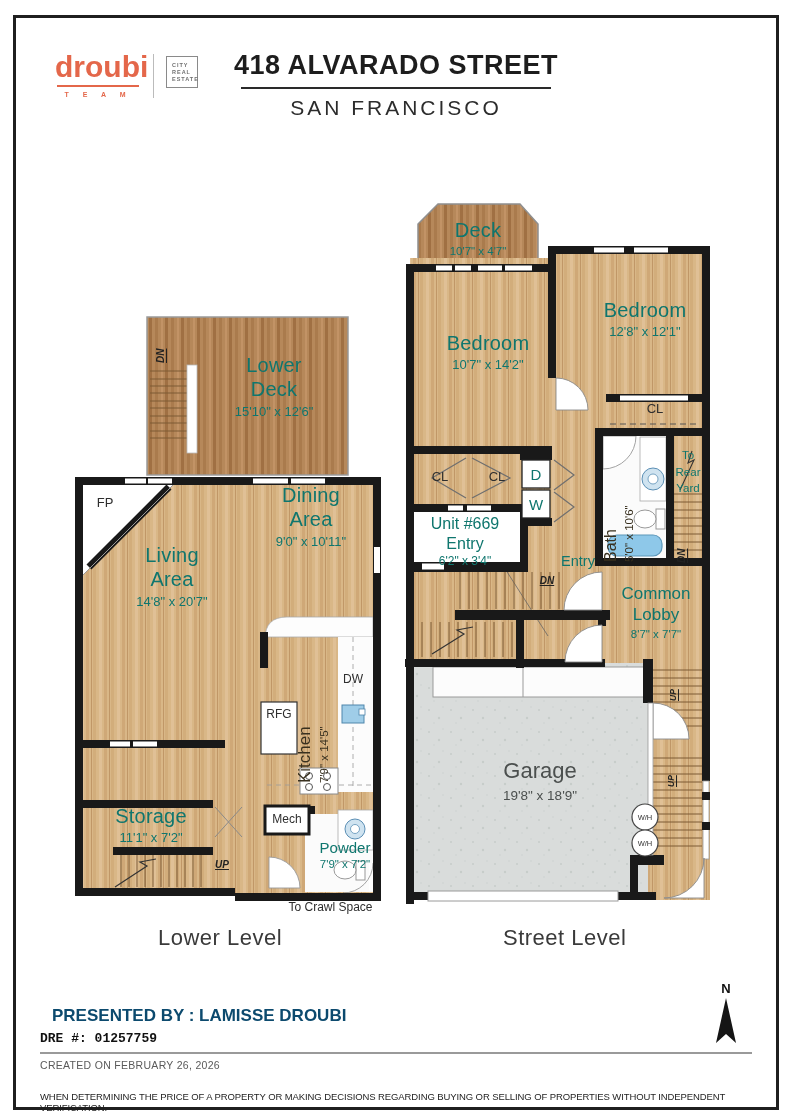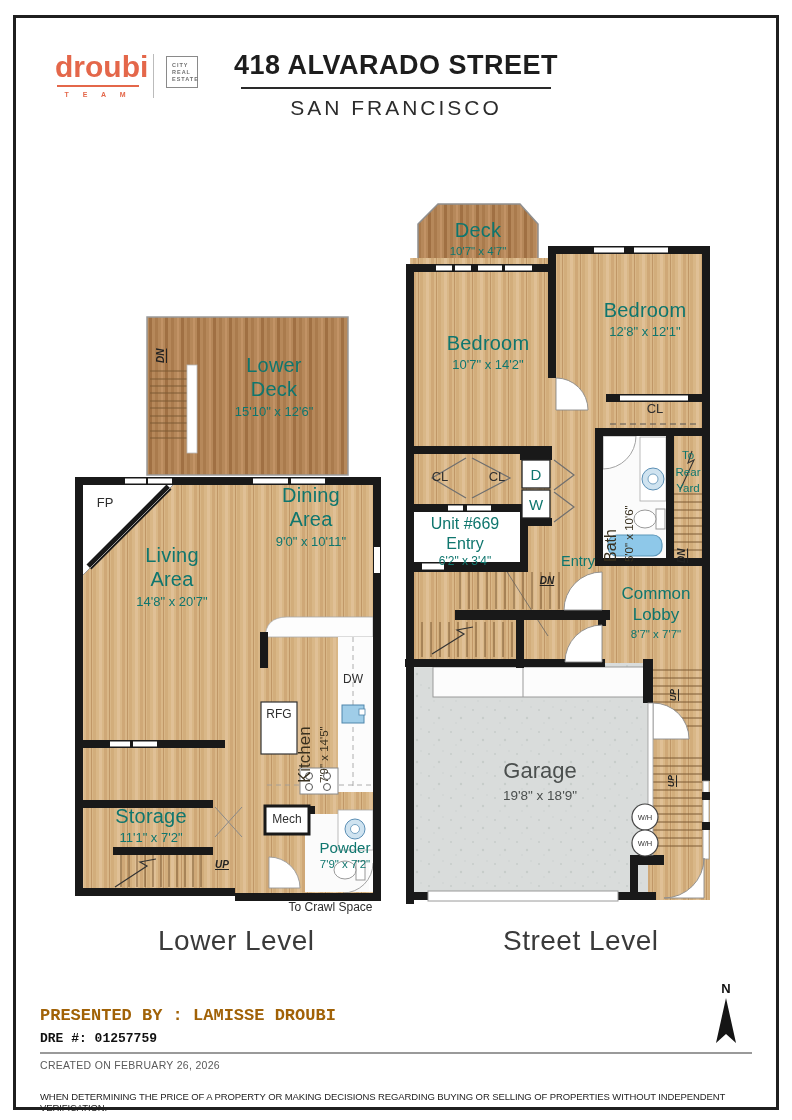--- a/index.html
+++ b/index.html
@@ -31,23 +31,23 @@
   .dim{font-size:13px;margin-top:2px;}
   .dim-sm{font-size:11.5px;}
   .tag{font-size:13px;color:#2e2e2e;}
   .tag-sm{font-size:12px;color:#2e2e2e;}
   .wh{font-size:7.5px;color:#333;}
   .it{font-style:italic;font-weight:bold;font-size:10px;color:#222;text-decoration:underline;}
   .vert{writing-mode:vertical-rl;transform:rotate(180deg);}
   .vpair{position:absolute;display:flex;gap:3px;}
   .vpair .vn{writing-mode:vertical-rl;transform:rotate(180deg);font-size:17px;color:#38301f;}
   .vpair .vd{writing-mode:vertical-rl;transform:rotate(180deg);font-size:11.5px;color:#38301f;}
-  .lvl{position:absolute;font-size:28px;color:#3a3a3a;letter-spacing:.5px;}
+  .lvl{position:absolute;font-size:22px;color:#3a3a3a;letter-spacing:.5px;}
   
-  .f-presented{position:absolute;left:40px;top:1006px;font-size:17px;font-weight:bold;color:#a16207;font-family:Liberation Mono, monospace;}
+  .f-presented{position:absolute;left:52px;top:1006px;font-size:17px;font-weight:bold;color:#0c4a6e;}
   .f-dre{position:absolute;left:40px;top:1031px;font-size:13px;font-weight:bold;color:#111;font-family:Liberation Mono, monospace;}
   .f-rule{position:absolute;left:40px;top:1052px;width:712px;height:2px;background:#9a9a9a;}
   .f-created{position:absolute;left:40px;top:1059px;font-size:10.5px;color:#5a5a5a;letter-spacing:.3px;}
   .f-disc1{position:absolute;left:40px;top:1075px;font-size:9.5px;color:#1e1e1e;letter-spacing:-0.1px;}
   .f-disc2{position:absolute;left:40px;top:1091px;font-size:9.5px;color:#1e1e1e;letter-spacing:-0.1px;}
   .north{position:absolute;left:712px;top:981px;width:28px;text-align:center;}
   .north .n{font-size:13px;font-weight:bold;color:#111;}
 </style>
 </head>
 <body>

